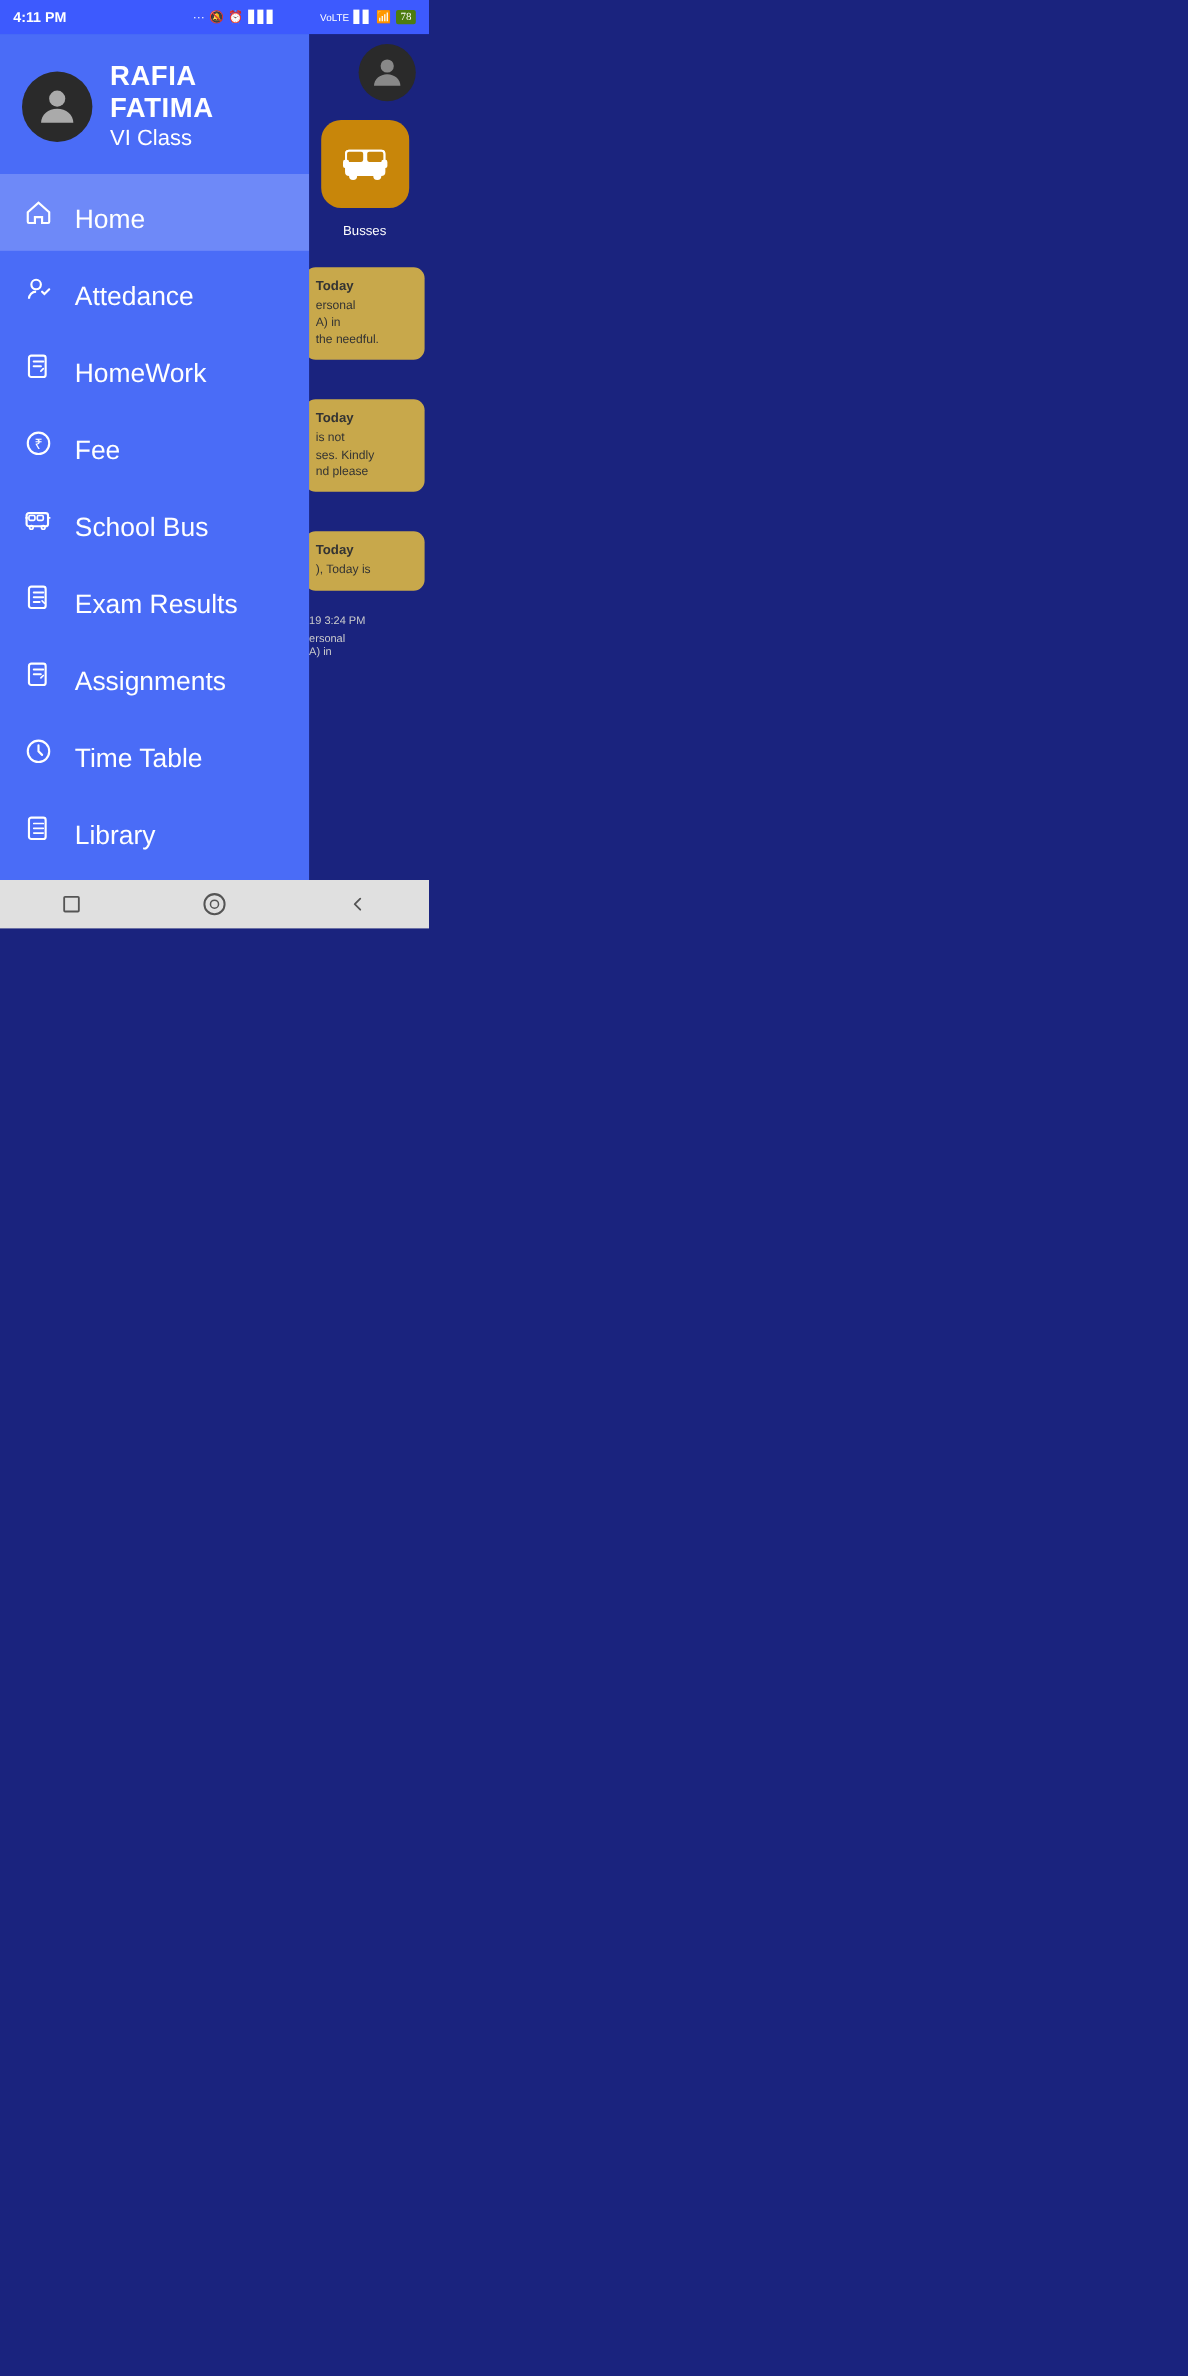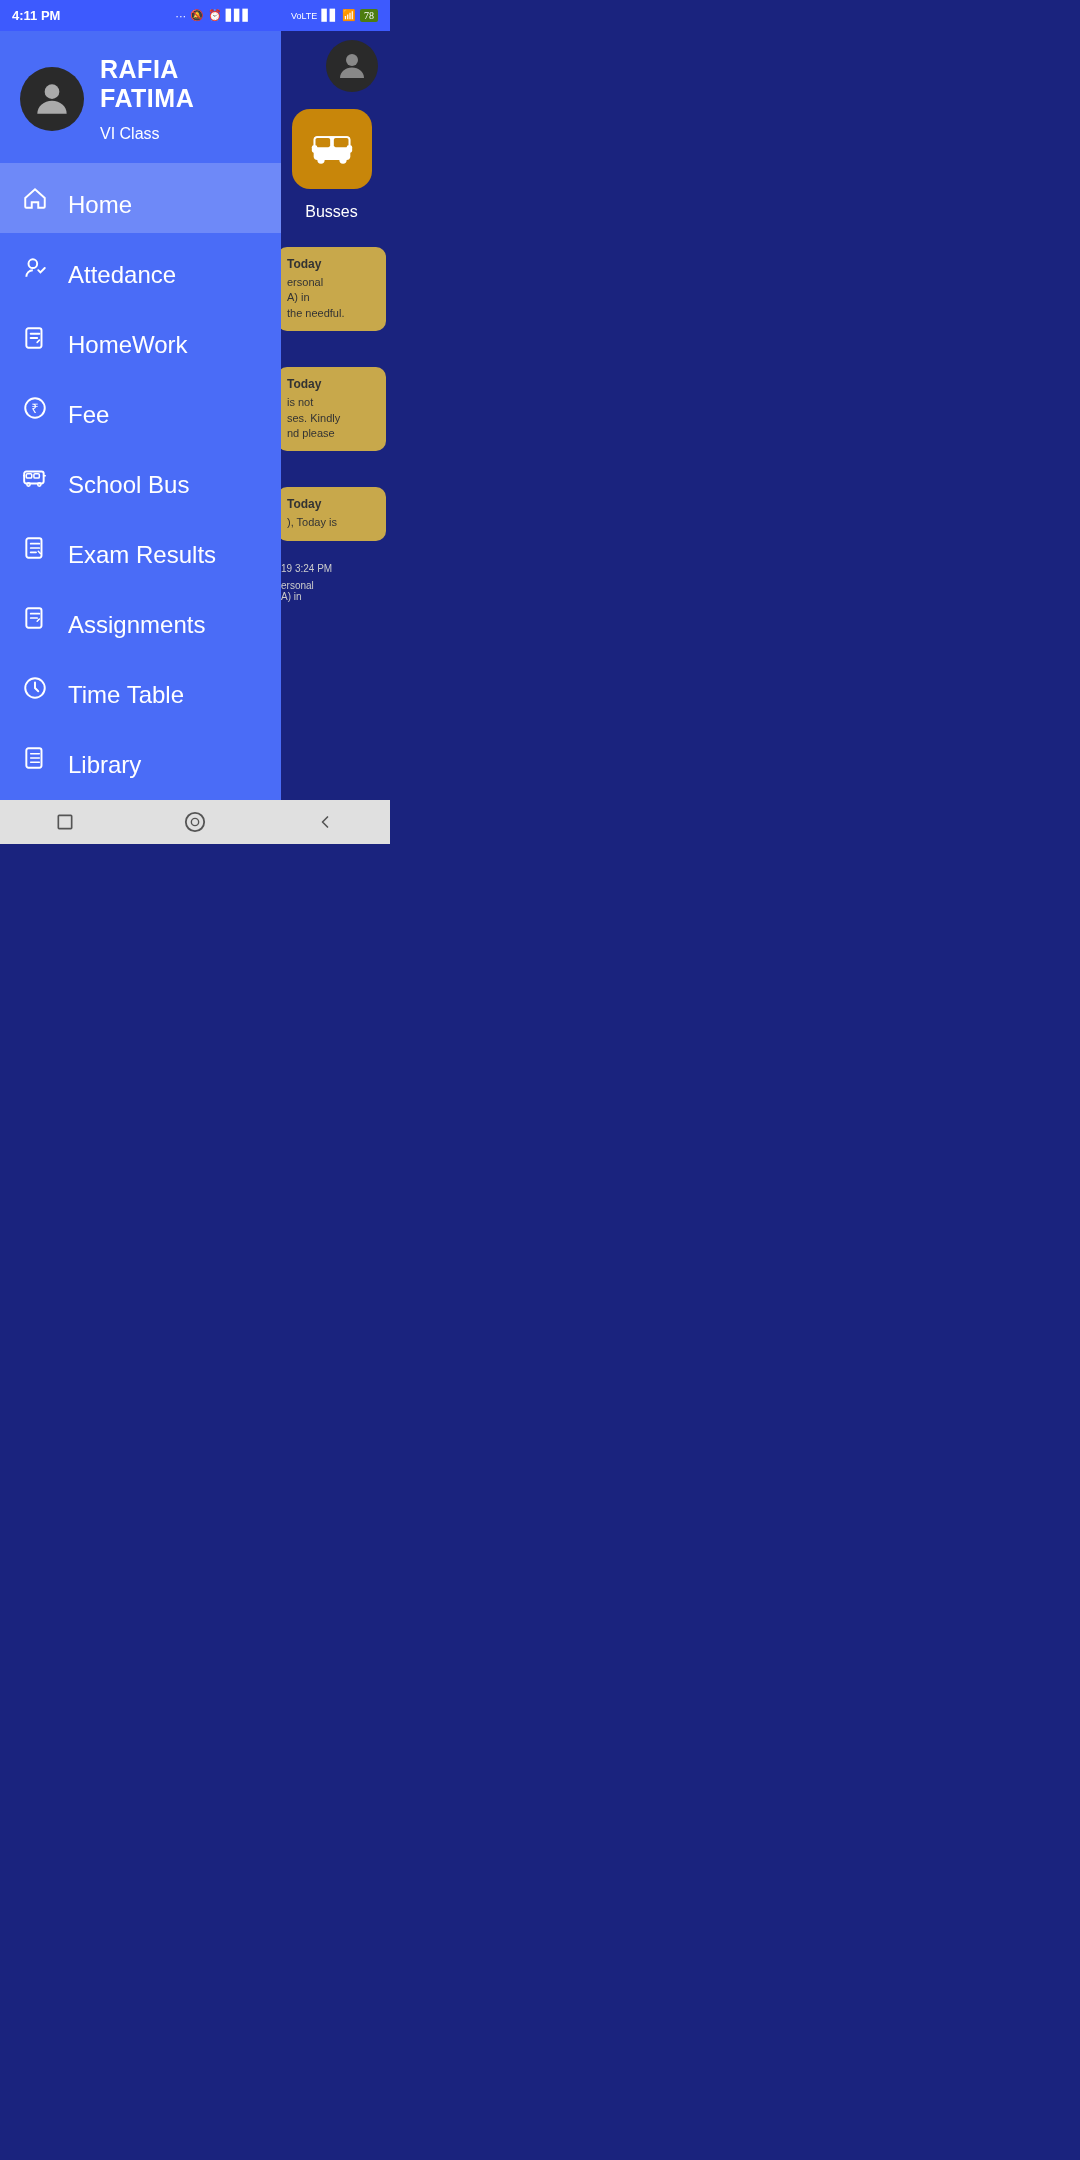--- a/index.html
+++ b/index.html
@@ -83,23 +83,23 @@
       flex-direction: column;
     }
     .profile-name {
       color: white;
       font-size: 25px;
       font-weight: 700;
       letter-spacing: 0.5px;
     }
     .profile-class {
       color: white;
-      font-size: 16px;
+      font-size: 20px;
       font-weight: 400;
-      margin-top: 12px;
+      margin-top: 2px;
     }
 
     
     .nav-list {
       flex: 1;
       overflow: hidden;
     }
     .nav-item {
       display: flex;
       align-items: center;
@@ -177,21 +177,21 @@
       justify-content: center;
       flex-direction: column;
     }
     .bus-icon-card svg {
       width: 44px;
       height: 44px;
       fill: white;
     }
     .bus-label {
       color: white;
-      font-size: 16px;
+      font-size: 12px;
       text-align: center;
       margin-top: 6px;
     }
 
     .notification-cards {
       margin-top: 8px;
       display: flex;
       flex-direction: column;
       gap: 0;
     }

